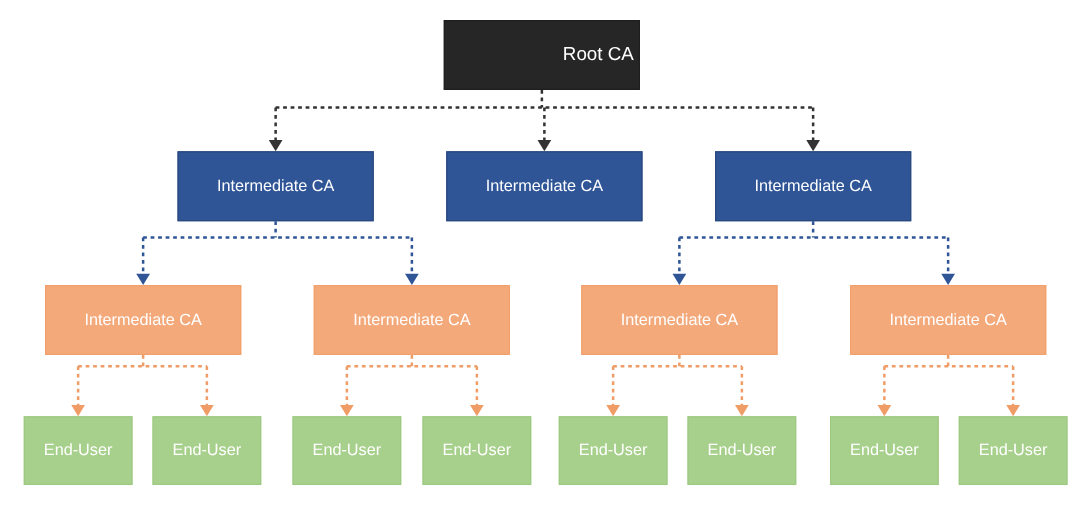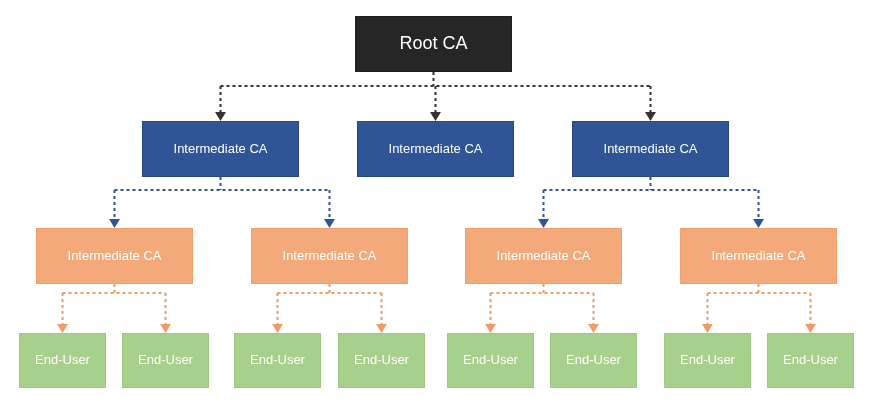--- a/index.html
+++ b/index.html
@@ -56,21 +56,21 @@
       <polygon points="272,324 283,324 277.5,333" fill="#F09C66"></polygon>
       <polygon points="376,324 387,324 381.5,333" fill="#F09C66"></polygon>
       <path d="M 543.5 284 V 293 M 490.5 293 H 593.5 M 490.5 293 V 325 M 593.5 293 V 325" fill="none" stroke="#F09C66" stroke-width="2" stroke-dasharray="3,3"></path>
       <polygon points="485,324 496,324 490.5,333" fill="#F09C66"></polygon>
       <polygon points="588,324 599,324 593.5,333" fill="#F09C66"></polygon>
       <path d="M 758.5 284 V 293 M 707.5 293 H 810.5 M 707.5 293 V 325 M 810.5 293 V 325" fill="none" stroke="#F09C66" stroke-width="2" stroke-dasharray="3,3"></path>
       <polygon points="702,324 713,324 707.5,333" fill="#F09C66"></polygon>
       <polygon points="805,324 816,324 810.5,333" fill="#F09C66"></polygon>
     </svg>
   <div id="node-layer">
-      <div class="node" style="left: 355px; top: 16px; width: 157px; height: 56px; background: rgb(38, 38, 38); border: 1px solid rgb(31, 31, 31); color: rgb(255, 255, 255); font-size: 18px;">
+      <div class="node" style="left: 355px; top: 16px; width: 157px; height: 56px; background: rgb(38, 38, 38); border: 1px solid rgb(31, 31, 31); color: rgb(255, 255, 255); font-size: 15px; justify-content: flex-end;">
         <span>Root CA</span>
       </div>
       <div class="node" style="left: 142px; top: 121px; width: 157px; height: 56px; background: rgb(47, 85, 151); border: 1px solid rgb(40, 73, 127); color: rgb(255, 255, 255); font-size: 13px;">
         <span>Intermediate CA</span>
       </div>
       <div class="node" style="left: 357px; top: 121px; width: 157px; height: 56px; background: rgb(47, 85, 151); border: 1px solid rgb(40, 73, 127); color: rgb(255, 255, 255); font-size: 13px;">
         <span>Intermediate CA</span>
       </div>
       <div class="node" style="left: 572px; top: 121px; width: 157px; height: 56px; background: rgb(47, 85, 151); border: 1px solid rgb(40, 73, 127); color: rgb(255, 255, 255); font-size: 13px;">
         <span>Intermediate CA</span>

